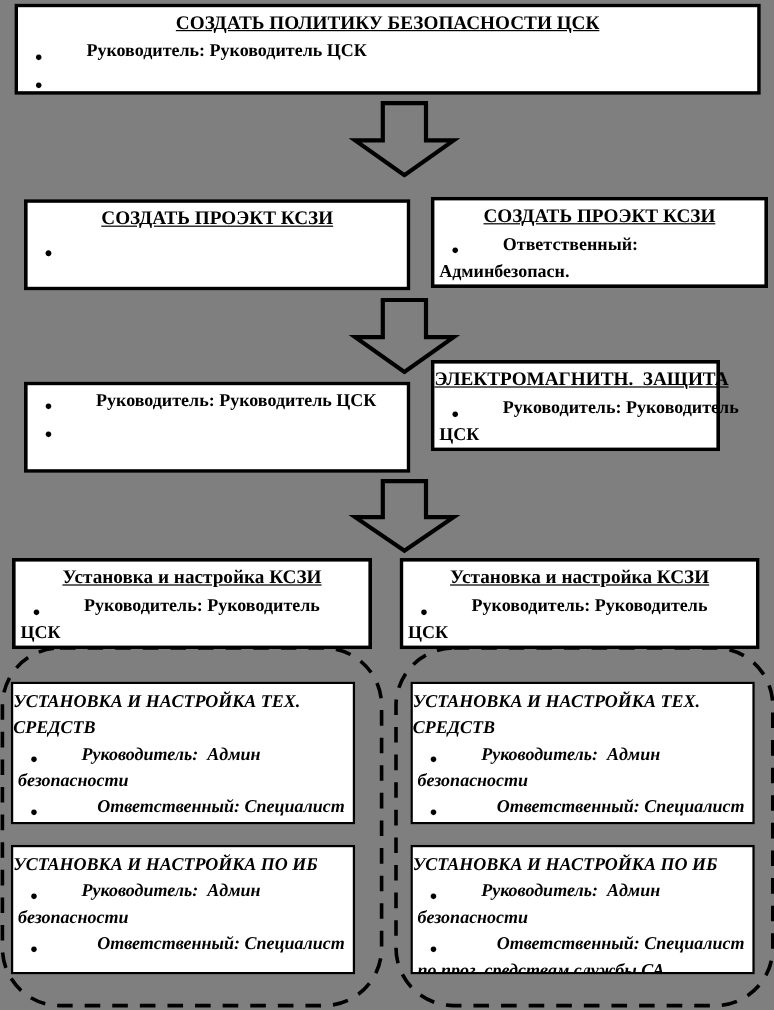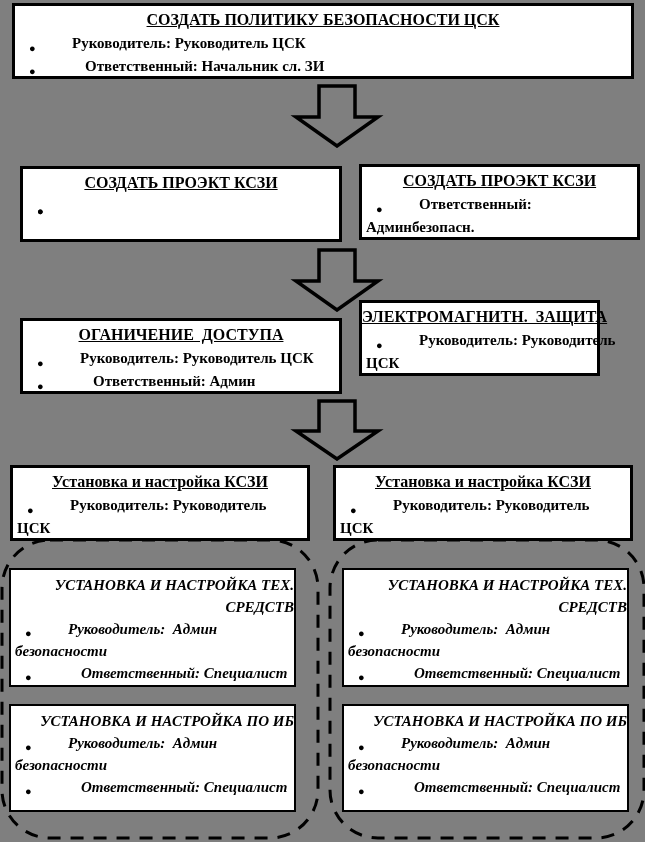--- a/index.html
+++ b/index.html
@@ -11,21 +11,21 @@
   .box{
     position:absolute;box-sizing:border-box;background:#fff;
     border:3px solid #000;font-weight:bold;padding-top:2px;
   }
   .inner-box{border-width:2px;padding-top:4px;overflow:hidden;}
   .title{
     text-align:center;text-decoration:underline;font-size:16px;
     line-height:24px;white-space:nowrap;
   }
   .sub-title{
-    text-align:right;font-style:italic;text-decoration:none;
+    text-align:left;font-style:italic;text-decoration:none;
     font-size:15px;line-height:22px;white-space:nowrap;
   }
   .line{position:relative;font-size:15px;line-height:23px;white-space:nowrap;}
   .lh22 .line{line-height:22px;}
   .lh22 .blt{top:4px;}
   .l-ruk{padding-left:57px;}
   .l-otv{padding-left:70px;}
   .l-flush{padding-left:4px;}
   .ital .line{font-style:italic;}
   .blt{position:absolute;left:14px;top:5px;font-size:11px;font-style:normal;}
@@ -38,21 +38,20 @@
 <div id="canvas">
 
   <div class="box" style="left:12px;top:3px;width:622px;height:76px;">
     <div class="title">СОЗДАТЬ ПОЛИТИКУ БЕЗОПАСНОСТИ ЦСК</div>
     <div class="line l-ruk">
       <span class="blt">●</span>
       <span>Руководитель: Руководитель ЦСК</span>
     </div>
     <div class="line l-otv">
       <span class="blt">●</span>
-      <span>Ответственный: Начальник сл. ЗИ</span>
     </div>
   </div>
 
   <svg class="arrow" style="left:289px;top:84px;" width="96" height="64" viewBox="0 0 96 64">
     <path d="M30 2 H66 V33 H89 L48 62 L7 33 H30 Z" fill="none" stroke="#000" stroke-width="3.5"></path>
   </svg>
 
   <div class="box" style="left:20px;top:166px;width:322px;height:76px;">
     <div class="title">СОЗДАТЬ ПРОЭКТ КСЗИ</div>
     <div class="line l-ruk">
@@ -72,28 +71,26 @@
     <div class="line l-flush">
       <span>Админбезопасн.</span>
     </div>
   </div>
 
   <svg class="arrow" style="left:289px;top:248px;" width="96" height="64" viewBox="0 0 96 64">
     <path d="M30 2 H66 V33 H89 L48 62 L7 33 H30 Z" fill="none" stroke="#000" stroke-width="3.5"></path>
   </svg>
 
   <div class="box" style="left:20px;top:318px;width:322px;height:76px;">
-    <div class="title">ОГАНИЧЕНИЕ&nbsp; ДОСТУПА</div>
     <div class="line l-ruk">
       <span class="blt">●</span>
       <span>Руководитель: Руководитель ЦСК</span>
     </div>
     <div class="line l-otv">
       <span class="blt">●</span>
-      <span>Ответственный: Админ</span>
     </div>
   </div>
 
   <div class="box" style="left:359px;top:300px;width:241px;height:76px;">
     <div class="title">ЭЛЕКТРОМАГНИТН.&nbsp; ЗАЩИТА</div>
     <div class="line l-ruk">
       <span class="blt">●</span>
       <span>Руководитель: Руководитель</span>
     </div>
     <div class="line l-flush">
@@ -188,15 +185,18 @@
       <span class="blt">●</span>
       <span>Руководитель:&nbsp; Админ</span>
     </div>
     <div class="line l-flush">
       <span>безопасности</span>
     </div>
     <div class="line l-otv">
       <span class="blt">●</span>
       <span>Ответственный: Специалист</span>
     </div>
+    <div class="line l-flush">
+      <span>по прог. средствам службы СА</span>
+    </div>
   </div>
 
 </div>
 
 </body></html>

